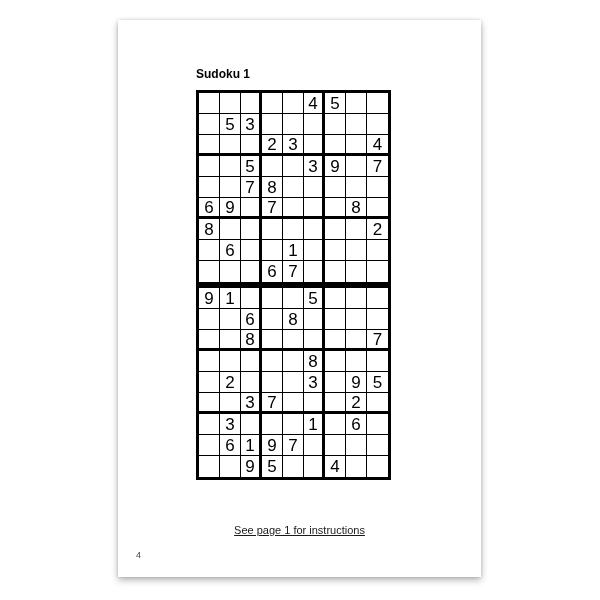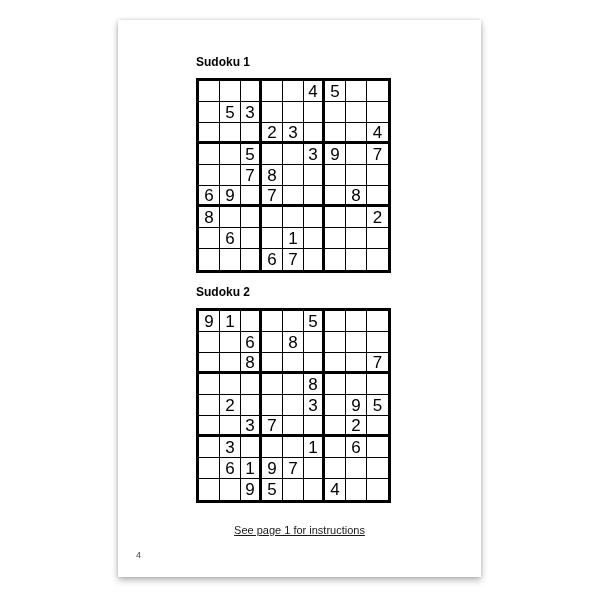--- a/index.html
+++ b/index.html
@@ -27,21 +27,21 @@
     background: #ffffff;
     box-shadow: 0 3px 7px rgba(0,0,0,0.30), 0 0 3px rgba(0,0,0,0.14);
   }
   .puzzle {
     position: absolute;
     left: 78px;
   }
   .puzzle-1 { top: 35px; }
   .puzzle-2 { top: 265px; }
   .puzzle-title {
-    margin: 0 0 9px 0;
+    margin: 12px 0 9px 0;
     font-size: 12px;
     line-height: 14px;
     font-weight: bold;
     color: #000;
   }
   .sudoku {
     display: grid;
     grid-template-columns: repeat(9, 21px);
     grid-auto-rows: 21px;
     width: 189px;
@@ -170,21 +170,20 @@
           <div class="cell bbn">6</div>
           <div class="cell bbn">7</div>
           <div class="cell br3 bbn"></div>
           <div class="cell bbn"></div>
           <div class="cell bbn"></div>
           <div class="cell brn bbn"></div>
         </div>
     </section>
 
     <section class="puzzle puzzle-2">
-      <h2 class="puzzle-title">Sudoku 2</h2>
       <div class="sudoku">
           <div class="cell">9</div>
           <div class="cell">1</div>
           <div class="cell br3"></div>
           <div class="cell"></div>
           <div class="cell"></div>
           <div class="cell br3">5</div>
           <div class="cell"></div>
           <div class="cell"></div>
           <div class="cell brn"></div>

